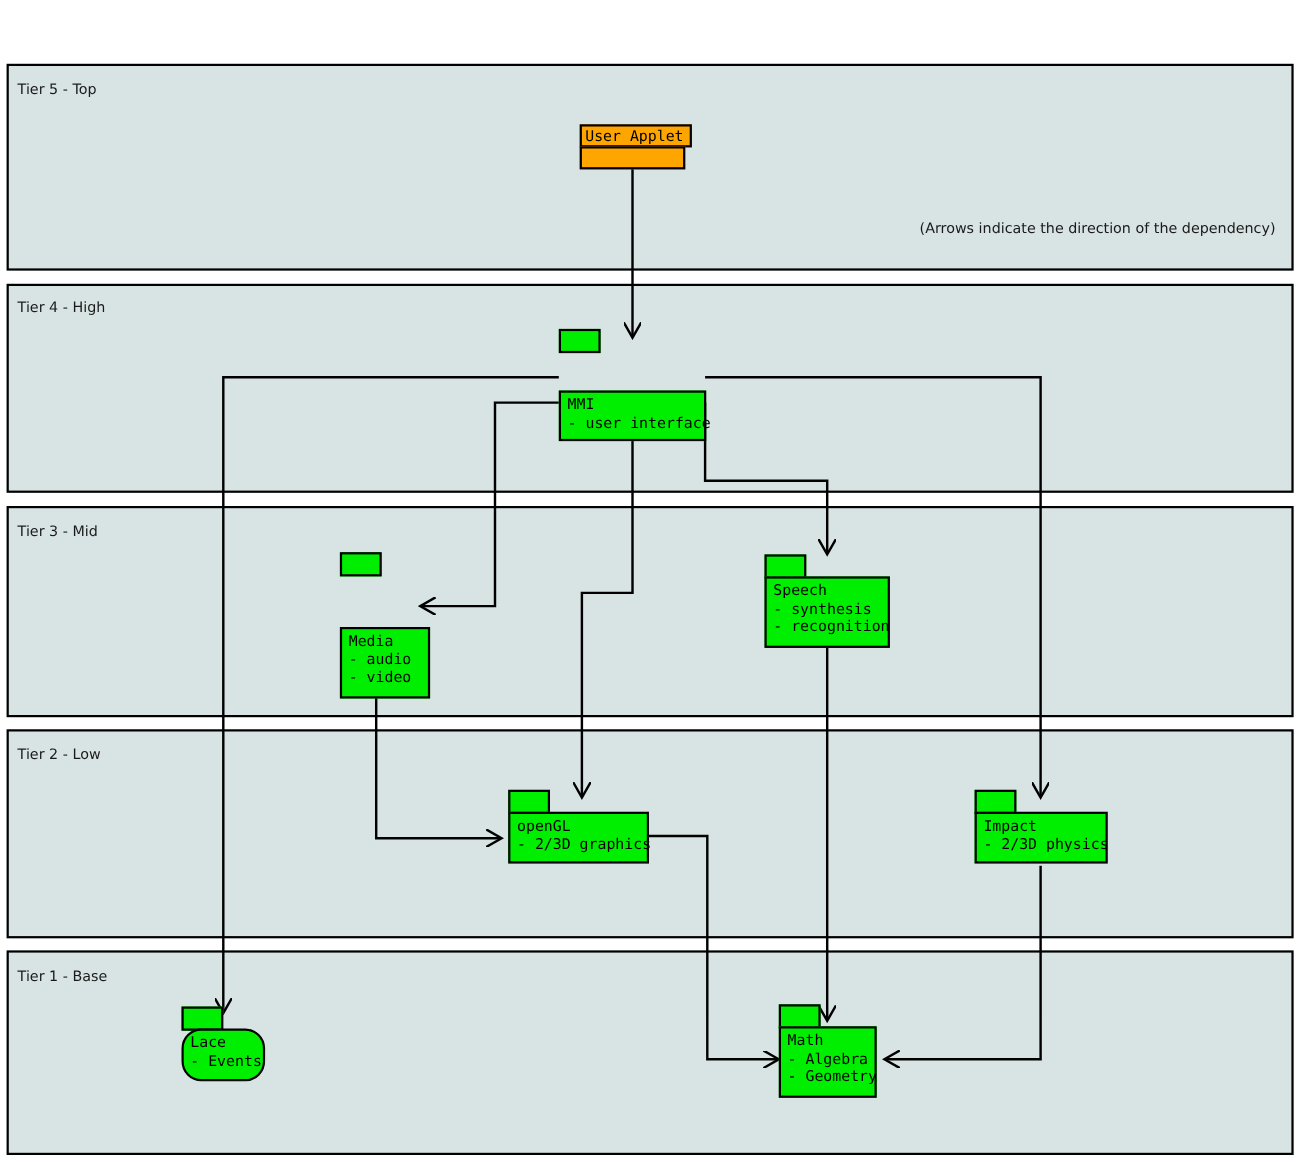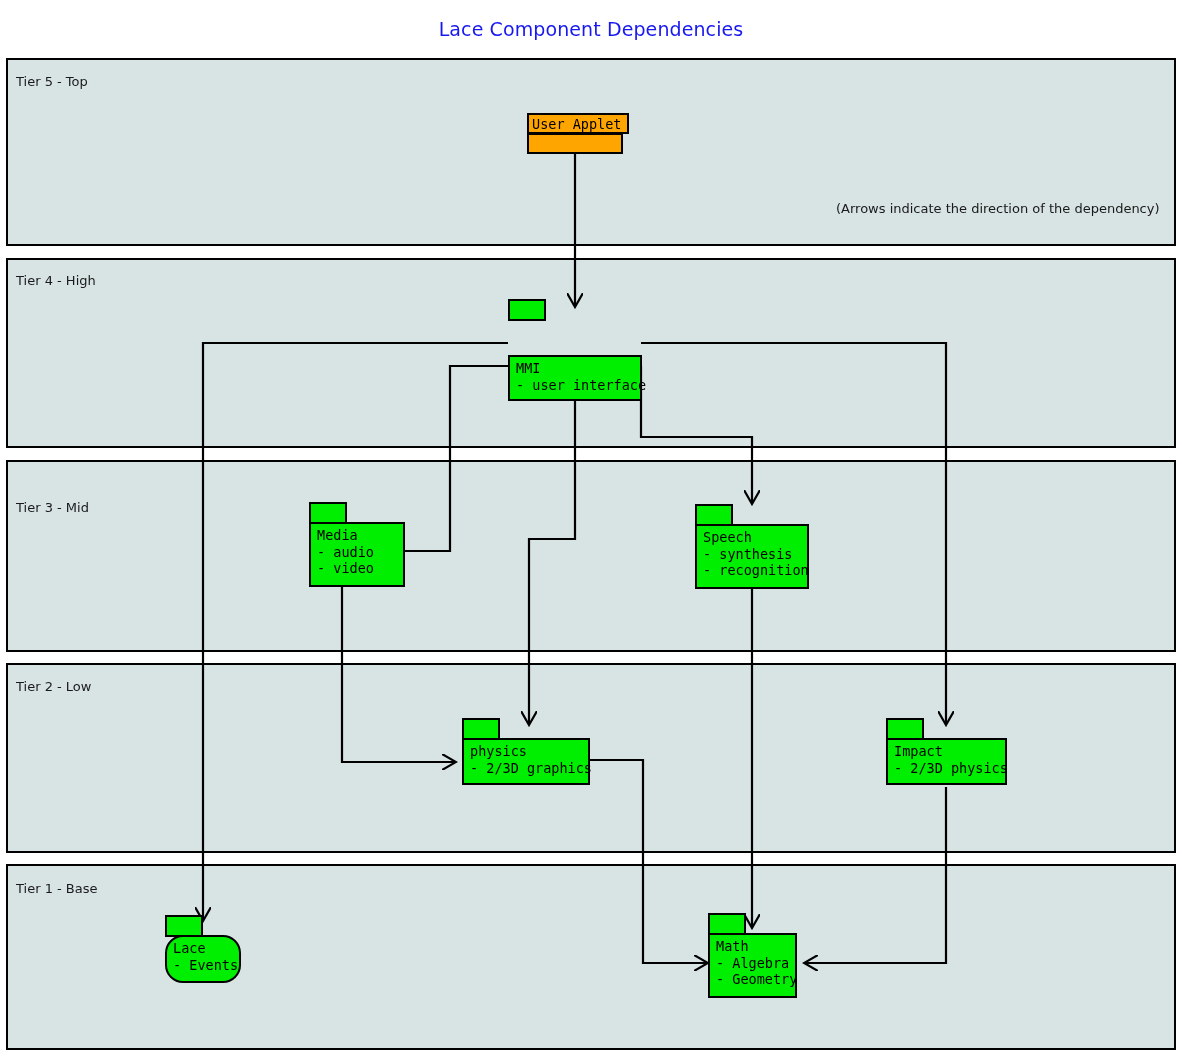--- a/index.html
+++ b/index.html
@@ -97,31 +97,30 @@
     background:#ffa500;
     border:2px solid #000000;
     box-sizing:border-box;
   }
 </style>
 </head>
 <body>
 
 <div id="stage">
 
-  <div class="title">Lace Component Dependencies</div>
 
   <div class="tier" style="left:6px;top:58px;width:1170px;height:188px;"></div>
   <div class="tier-label" style="top:74px;">Tier 5 - Top</div>
   <div class="note" style="left:836px;top:201px;">(Arrows indicate the direction of the dependency)</div>
 
   <div class="tier" style="left:6px;top:258px;width:1170px;height:190px;"></div>
   <div class="tier-label" style="top:273px;">Tier 4 - High</div>
 
   <div class="tier" style="left:6px;top:460px;width:1170px;height:192px;"></div>
-  <div class="tier-label" style="top:500px;">Tier 3 - Mid</div>
+  <div class="tier-label" style="top:476px;">Tier 3 - Mid</div>
 
   <div class="tier" style="left:6px;top:663px;width:1170px;height:190px;"></div>
   <div class="tier-label" style="top:679px;">Tier 2 - Low</div>
 
   <div class="tier" style="left:6px;top:864px;width:1170px;height:186px;"></div>
   <div class="tier-label" style="top:881px;">Tier 1 - Base</div>
 
   <svg id="wires" viewBox="0 0 1182 1056" width="1182" height="1056">
     <defs>
       <marker id="ah" markerWidth="16" markerHeight="16" refX="13" refY="8" orient="auto" markerUnits="userSpaceOnUse">
@@ -162,40 +161,40 @@
   <div class="pkg" style="left:508px;top:299px;width:134px;height:66px;">
     <div class="tab"></div>
     <div class="body" style="width:134px;height:46px;margin-top:36px;">
       <span>MMI</span>
       <span>- user interface</span>
     </div>
   </div>
 
   <div class="pkg" style="left:309px;top:502px;width:74px;height:85px;">
     <div class="tab"></div>
-    <div class="body" style="width:96px;height:65px;">
+    <div class="body" style="width:82px;height:65px;margin-top:48px;">
       <span>Media</span>
       <span>- audio</span>
       <span>- video</span>
     </div>
   </div>
 
   <div class="pkg" style="left:695px;top:504px;width:114px;height:85px;">
     <div class="tab"></div>
     <div class="body" style="width:114px;height:65px;">
       <span>Speech</span>
       <span>- synthesis</span>
       <span>- recognition</span>
     </div>
   </div>
 
   <div class="pkg" style="left:462px;top:718px;width:128px;height:67px;">
     <div class="tab"></div>
     <div class="body" style="width:128px;height:47px;">
-      <span>physics</span>
+      <span>openGL</span>
       <span>- 2/3D graphics</span>
     </div>
   </div>
 
   <div class="pkg" style="left:886px;top:718px;width:121px;height:67px;">
     <div class="tab"></div>
     <div class="body" style="width:121px;height:47px;">
       <span>Impact</span>
       <span>- 2/3D physics</span>
     </div>

